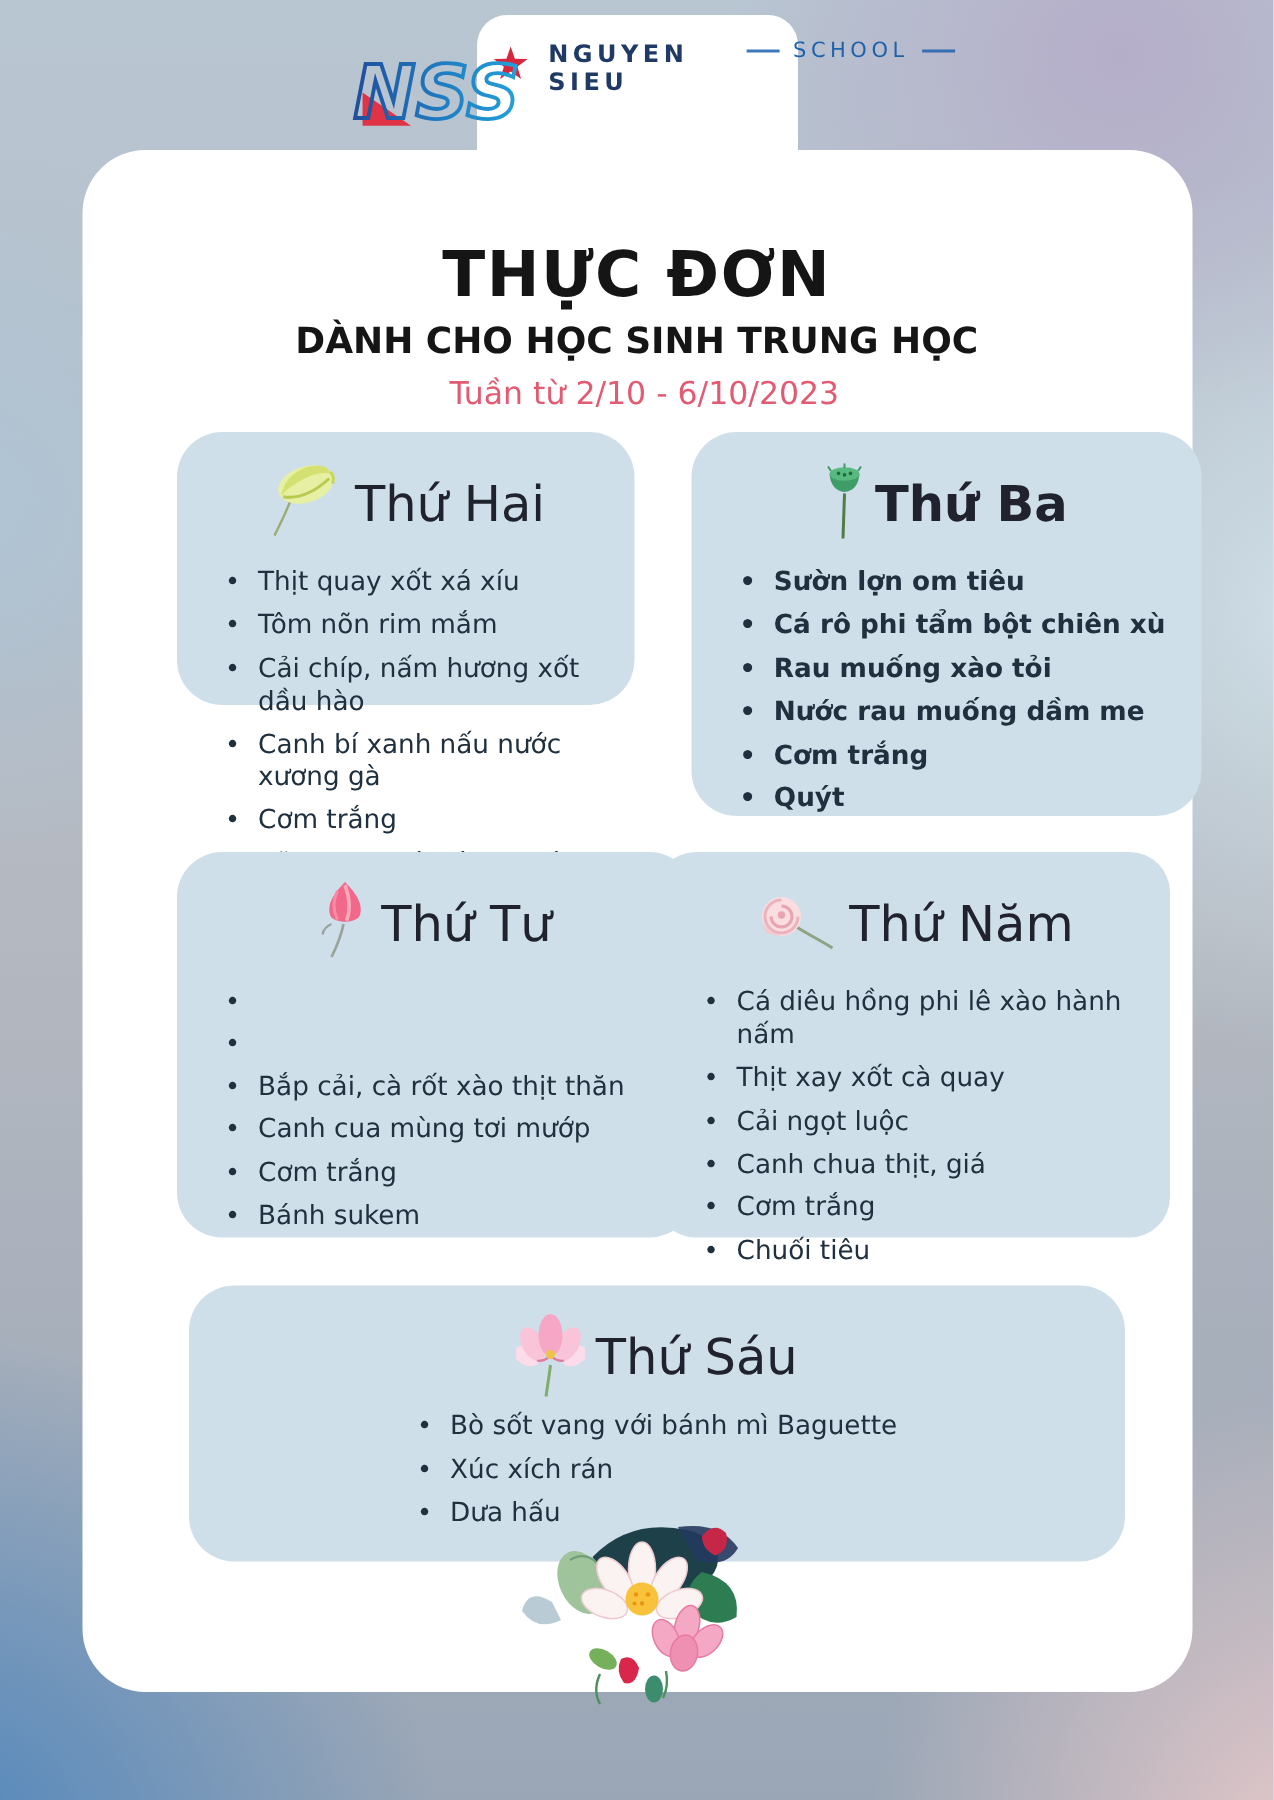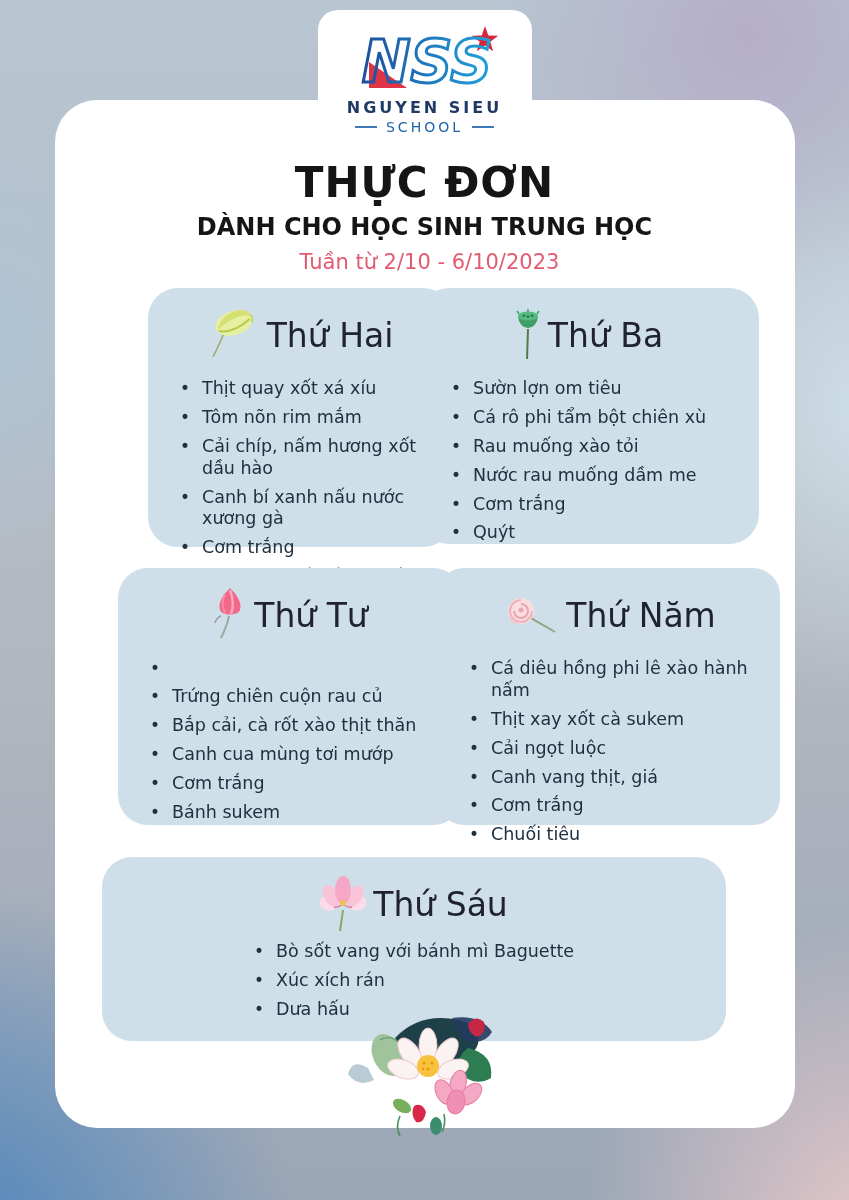--- a/index.html
+++ b/index.html
@@ -17,37 +17,37 @@
   }
   .logo-tab{
     position:absolute; left:318px; top:10px; width:214px; height:100px;
     background:#fff; border-radius:20px 20px 0 0;
   }
   .main-card{
     position:absolute; left:55px; top:100px; width:740px; height:1028px;
     background:#fff; border-radius:42px;
   }
   .logo-block{ position:absolute; left:50%; top:24px; transform:translateX(-50%);
-    display:flex; flex-direction:column; align-items:center; z-index:5; }
+    display:flex; flex-direction:row; align-items:flex-start; z-index:5; }
   .logo-sub1{ margin-top:2px; font-size:16px; font-weight:bold; letter-spacing:3px; color:#203a66; }
   .logo-sub2{ margin-top:2px; display:flex; align-items:center; gap:9px;
     font-size:14px; font-weight:normal; letter-spacing:3px; color:#1e62ab; }
   .dash{ width:22px; height:2px; background:#1e62ab; opacity:.85; }
   .header{ position:absolute; left:0; top:158px; width:100%; text-align:center; }
   .title{ font-size:42px; font-weight:bold; color:#151515; letter-spacing:1px; }
   .subtitle{ margin-top:6px; font-size:24px; font-weight:bold; color:#151515; }
   .week{ margin-top:9px; font-size:21px; color:#e25b72;padding-left:10px; }
   .day-card{
     position:absolute; background:#cfdfe9; border-radius:30px; padding:16px 12px 0 12px;
   }
-  .day-card.mon{ left:118px; top:288px; width:305px; height:259px;margin-left:30px; }
-  .day-card.tue{ left:419px; top:288px; width:340px; height:256px; }
+  .day-card.mon{ left:118px; top:288px; width:305px; height:182px; }
+  .day-card.tue{ left:461px; top:288px; width:340px; height:256px;font-weight:bold; }
   .day-card.wed{ left:118px; top:568px; width:345px; height:257px; }
   .day-card.thu{ left:437px; top:568px; width:343px; height:257px;border-radius:27px; }
-  .day-card.fri{ left:102px; top:857px; width:624px; height:184px; }
+  .day-card.fri{ left:126px; top:857px; width:624px; height:184px; }
   .day-head{ display:flex; align-items:center; justify-content:center; gap:7px; height:62px; }
   .day-head svg{ flex:none; }
   .day-name{ font-size:33px; color:#20232e; }
   ul.menu{ list-style:none; margin-top:12px; padding-left:20px; }
   .fri ul.menu{ padding-left:140px; margin-top:6px; }
   ul.menu li{ display:flex; align-items:flex-start; margin-bottom:7px;
     font-size:17.5px; line-height:1.25; color:#20303e; }
   ul.menu li .bullet{ flex:none; margin-right:12px; font-size:17px; color:#20303e; }
   .bouquet{ position:absolute; left:340px; top:1010px; z-index:6; }
 </style>
@@ -178,21 +178,20 @@
         <path d="M8 30 Q3 32 2 37" stroke="#9aa49b" stroke-width="1.6" fill="none"></path>
       </svg>
       <span class="day-name">Thứ Tư</span>
     </div>
     <ul class="menu">
       <li>
           <span class="bullet">•</span>
         </li>
       <li>
           <span class="bullet">•</span>
-          <span>Trứng chiên cuộn rau củ</span>
         </li>
       <li>
           <span class="bullet">•</span>
           <span>Bắp cải, cà rốt xào thịt thăn</span>
         </li>
       <li>
           <span class="bullet">•</span>
           <span>Canh cua mùng tơi mướp</span>
         </li>
       <li>
@@ -218,29 +217,29 @@
       </svg>
       <span class="day-name">Thứ Năm</span>
     </div>
     <ul class="menu">
       <li>
           <span class="bullet">•</span>
           <span>Cá diêu hồng phi lê xào hành nấm</span>
         </li>
       <li>
           <span class="bullet">•</span>
-          <span>Thịt xay xốt cà sukem</span>
+          <span>Thịt xay xốt cà quay</span>
         </li>
       <li>
           <span class="bullet">•</span>
           <span>Cải ngọt luộc</span>
         </li>
       <li>
           <span class="bullet">•</span>
-          <span>Canh vang thịt, giá</span>
+          <span>Canh chua thịt, giá</span>
         </li>
       <li>
           <span class="bullet">•</span>
           <span>Cơm trắng</span>
         </li>
       <li>
           <span class="bullet">•</span>
           <span>Chuối tiêu</span>
         </li>
     </ul>

